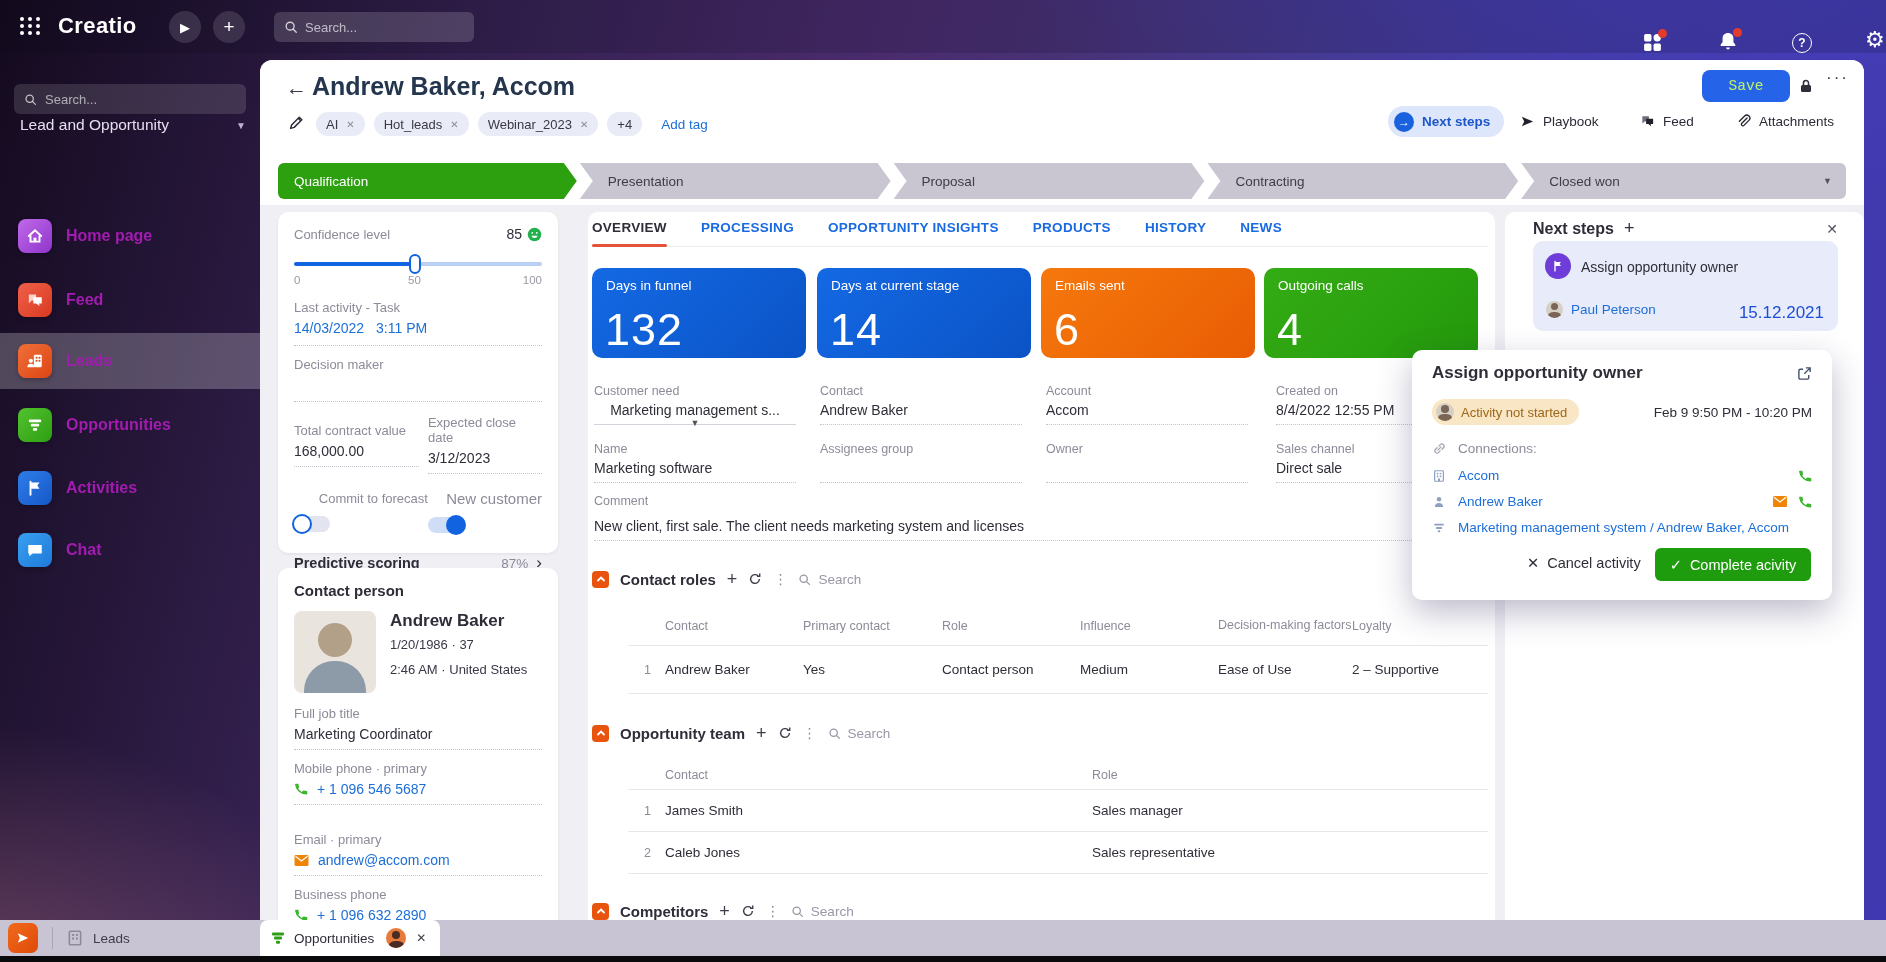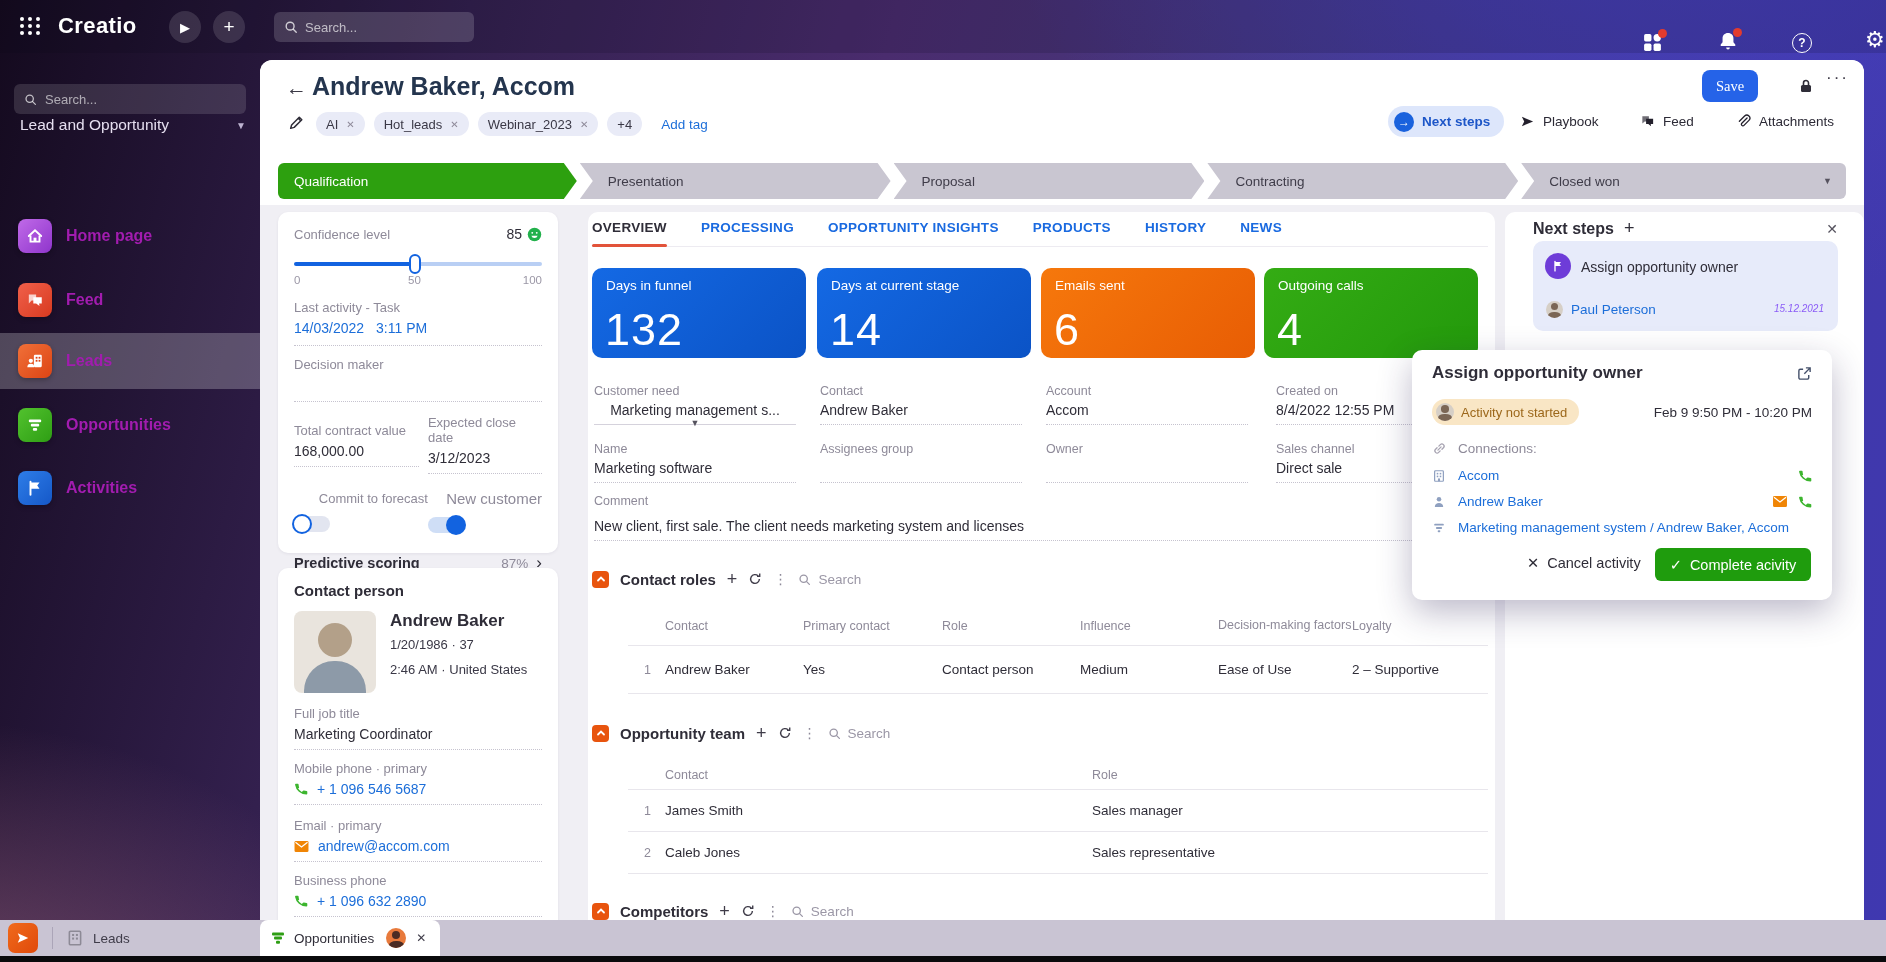--- a/index.html
+++ b/index.html
@@ -42,21 +42,21 @@
   .nav-item { position:absolute; left:0; width:260px; height:52px; display:flex; align-items:center; gap:14px; padding-left:18px; cursor:pointer; }
   .nav-item.sel { background:rgba(255,255,255,.24); height:56px; }
   .nav-ico { width:34px; height:34px; border-radius:8px; display:flex; align-items:center; justify-content:center; box-shadow:0 2px 5px rgba(0,0,0,.25); }
   .nav-label { color:#a21caf; font-size:16px;font-weight:bold; }
 
   
   .main { position:absolute; left:260px; top:60px; width:1604px; height:862px; background:#f0eff4; border-radius:12px 12px 0 0; overflow:hidden; }
   .head-white { position:absolute; left:0; top:0; width:1604px; height:145px; background:#fff; border-radius:12px 12px 0 0; }
   .rec-title { position:absolute; left:52px; top:12px; font-size:25px; font-weight:700; color:#24354e; }
   .backarrow { position:absolute; left:26px; top:16px; font-size:21px; color:#3c3a46; cursor:pointer; }
-  .savebtn { position:absolute; left:1442px; top:10px; width:56px; height:32px; background:#2563e8; color:#ffffff; border:none; border-radius:8px; font-size:14.5px; font-family:Liberation Serif, serif; cursor:pointer; }
+  .savebtn { position:absolute; left:1442px; top:10px; width:88px; height:32px; background:#2563e8; color:#bef264; border:none; border-radius:8px; font-size:14.5px; font-family:Liberation Mono, monospace; cursor:pointer; }
   .tagpill { height:24px; border-radius:12px; background:#e9ebf7; color:#3a3846; font-size:13px; display:flex; align-items:center; gap:8px; padding:0 10px; }
   .tagpill .x { color:#8e8a99; font-size:10px; cursor:pointer; }
   .linkblue { color:#1c6ed9; }
   .hact { display:flex; align-items:center; gap:8px; font-size:13.5px; color:#2c2a36; cursor:pointer; }
   .nspill { position:absolute; left:1128px; top:46px; height:31px; border-radius:16px; background:#dde6fb; display:flex; align-items:center; gap:8px; padding:0 14px 0 6px; color:#1d56c8; font-size:13.5px; font-weight:600; cursor:pointer; }
   .nspill .cir { width:20px; height:20px; border-radius:50%; background:#1a62dd; color:#fff; font-size:12px; display:flex; align-items:center; justify-content:center; }
 
   
   .pipe { position:absolute; left:18px; top:103px; width:1568px; height:36px; display:flex; gap:3px; }
   .stage { flex:1; display:flex; align-items:center; font-size:13.5px; color:#3f3c49; background:#c9c6d1; padding-left:28px; position:relative;
@@ -223,20 +223,28 @@
   </div>
   <div class="nav-item" style="top:409px;">
     <span class="nav-ico" style="background:linear-gradient(135deg,#2e7de8,#1558c8);">
       <svg width="18" height="18" viewBox="0 0 16 16">
           <path d="M4 14V2.5" stroke="#fff" stroke-width="1.7" stroke-linecap="round"></path>
           <path d="M4 3h8l-2 2.8 2 2.8H4z" fill="#fff"></path>
         </svg>
       </span>
     <span class="nav-label">Activities</span>
   </div>
+  <div class="nav-item" style="top:471px;">
+    <span class="nav-ico" style="background:linear-gradient(135deg,#38a0f0,#1f7ad8);">
+      <svg width="18" height="18" viewBox="0 0 16 16">
+          <path d="M2 3.5h12V11H6l-3.4 2.6L3 11H2z" fill="#fff"></path>
+        </svg>
+      </span>
+    <span class="nav-label">Chat</span>
+  </div>
 </div>
 
 <div class="main">
   <div class="head-white"></div>
 
   <span class="backarrow">←</span>
   <div class="rec-title">Andrew Baker, Accom</div>
 
   <button class="savebtn">Save</button>
   <span class="abs" style="left:1538px; top:18px; color:#2f2d38;">
@@ -387,21 +395,21 @@
     <div class="val dot" style="margin-top:5px; padding-bottom:7px;">Marketing Coordinator</div>
     <div class="lbl" style="margin-top:11px; font-size:13px;">Mobile phone · primary</div>
     <div class="flex dot" style="margin-top:5px; padding-bottom:7px; gap:9px;">
       <span>
           <svg width="14" height="14" viewBox="0 0 16 16">
             <path d="M4.6 7.1a11 11 0 0 0 4.3 4.3l1.5-1.5a.9.9 0 0 1 .9-.2c1 .3 2 .5 3 .5.5 0 .9.4.9.9v2.2c0 .5-.4.9-.9.9A13.1 13.1 0 0 1 1.2 3c0-.5.4-.9.9-.9h2.3c.5 0 .9.4.9.9 0 1 .2 2 .5 3a.9.9 0 0 1-.2.9L4.6 7.1z" fill="#3cb52e"></path>
           </svg>
         </span>
       <span class="linkblue" style="font-size:14px; cursor:pointer;">+ 1 096 546 5687</span>
     </div>
-    <div class="lbl" style="margin-top:13px; font-size:13px;">Email · primary</div>
+    <div class="lbl" style="margin-top:27px; font-size:13px;">Email · primary</div>
     <div class="flex dot" style="margin-top:5px; padding-bottom:7px; gap:9px;">
       <span>
           <svg width="15" height="13" viewBox="0 0 16 14">
             <rect x="0.5" y="1" width="15" height="12" rx="1.5" fill="#f08505"></rect>
             <path d="M1.5 2.5L8 7.5l6.5-5" stroke="#fff" stroke-width="1.3" fill="none"></path>
           </svg>
         </span>
       <span class="linkblue" style="font-size:14px; cursor:pointer;">andrew@accom.com</span>
     </div>
     <div class="lbl" style="margin-top:11px; font-size:13px;">Business phone</div>
@@ -585,21 +593,21 @@
     <div class="nscard">
       <div style="position:absolute; left:12px; top:12px; width:26px; height:26px; border-radius:50%; background:#6e3cd8; display:flex; align-items:center; justify-content:center;">
         <svg width="12" height="12" viewBox="0 0 16 16">
             <path d="M4 14.5V2" stroke="#fff" stroke-width="1.8" stroke-linecap="round"></path>
             <path d="M4 2.5h8l-2 2.7 2 2.7H4z" fill="#fff"></path>
           </svg>
       </div>
       <div style="position:absolute; left:48px; top:18px; font-size:14px; color:#2f2d38;">Assign opportunity owner</div>
       <div class="avatar" style="position:absolute; left:13px; top:60px; width:17px; height:17px;"></div>
       <div class="linkblue" style="position:absolute; left:38px; top:61px; font-size:13.5px; cursor:pointer;">Paul Peterson</div>
-      <div style="position:absolute; right:14px; top:62px; font-size:10px; color:#8b5cf6;font-style:italic;">15.12.2021</div>
+      <div style="position:absolute; right:14px; top:62px; font-size:17px; color:#1d4ed8;">15.12.2021</div>
     </div>
   </div>
 
   <div class="popup">
     <div class="flex" style="margin-top:13px; justify-content:space-between;">
       <span style="font-size:17px; font-weight:700; color:#2f2d38;">Assign opportunity owner</span>
       <span style="color:#44506a; cursor:pointer;">
         <svg width="15" height="15" viewBox="0 0 16 16">
             <path d="M6.5 3.5h-3A1.5 1.5 0 0 0 2 5v7.5A1.5 1.5 0 0 0 3.5 14H11a1.5 1.5 0 0 0 1.5-1.5v-3" fill="none" stroke="currentColor" stroke-width="1.5"></path>
             <path d="M9.5 2H14v4.5M14 2L7.8 8.2" fill="none" stroke="currentColor" stroke-width="1.5"></path>

